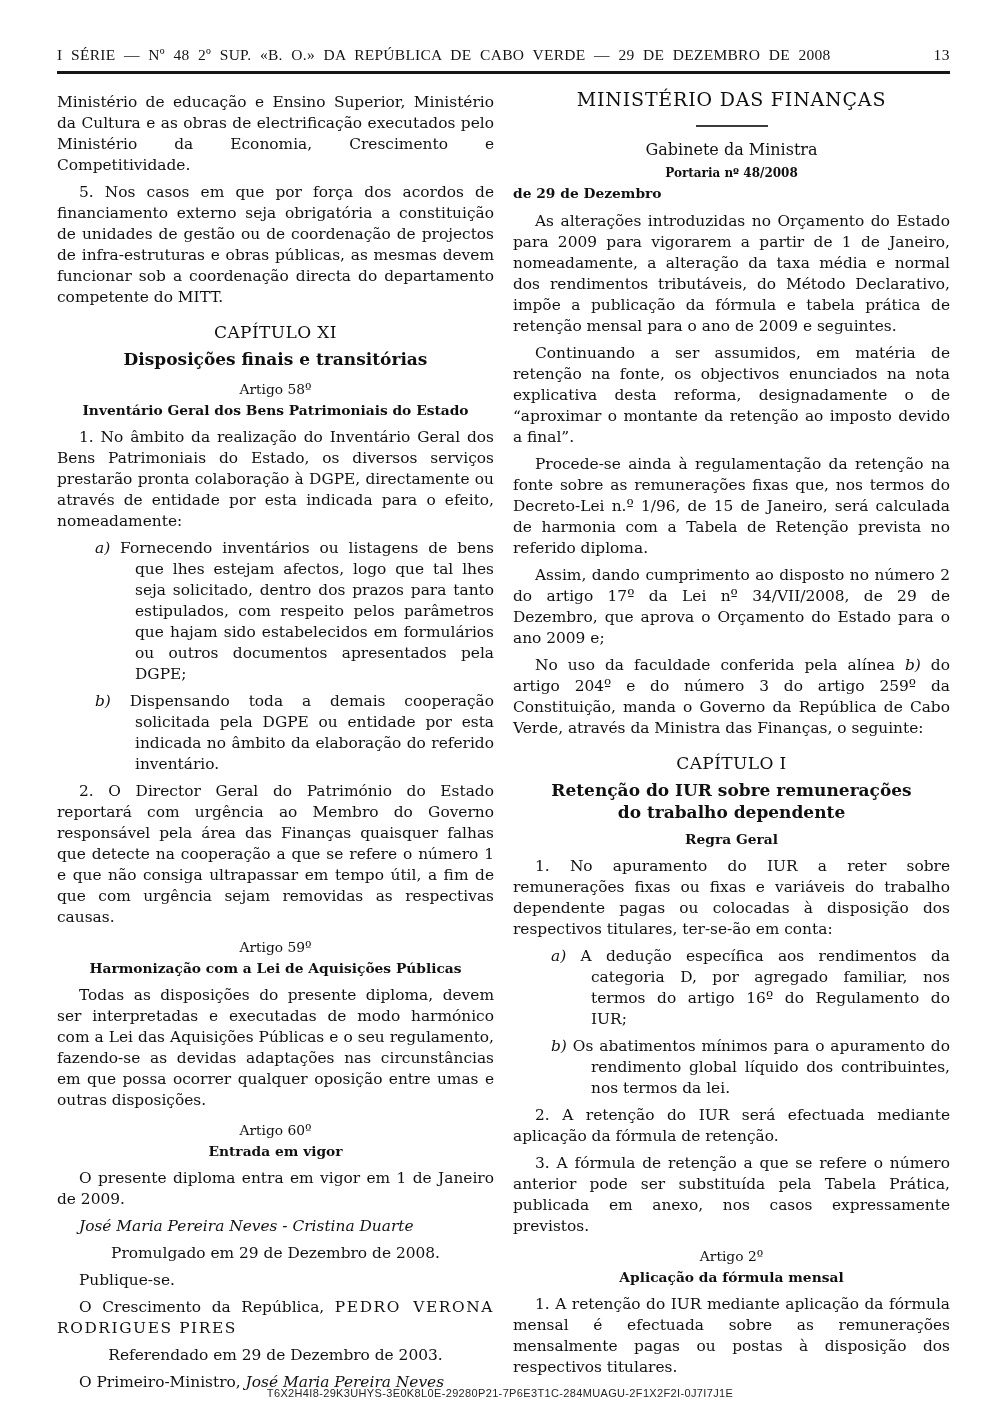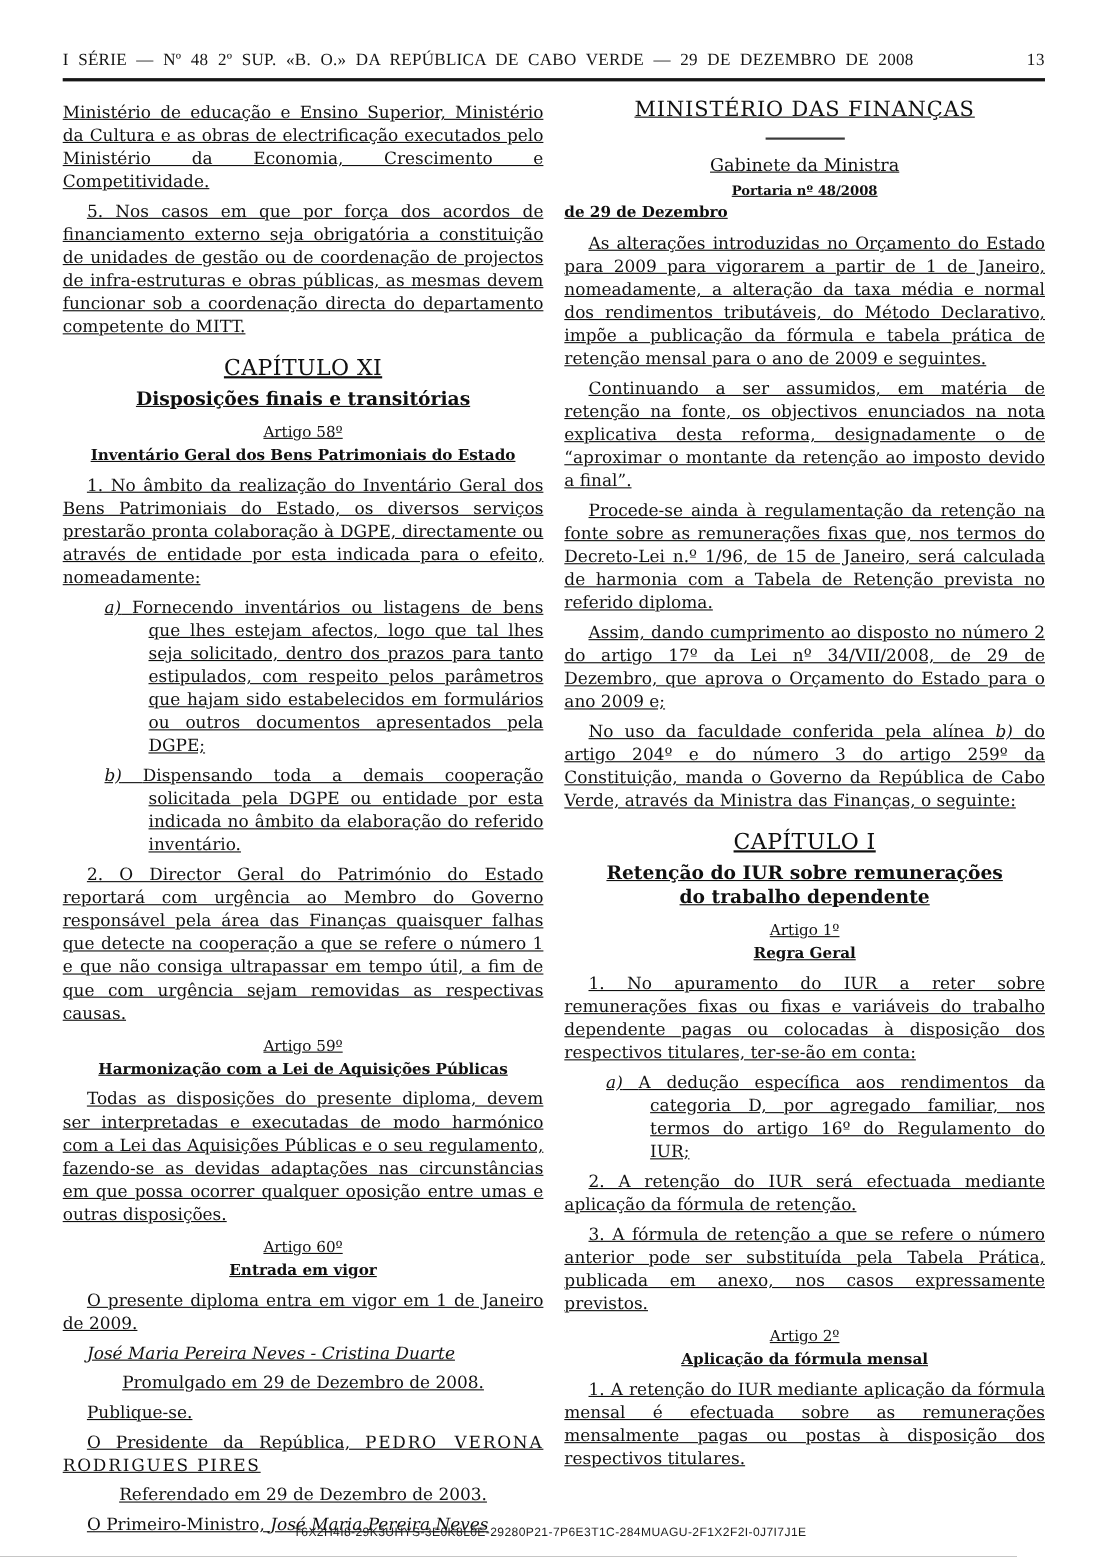--- a/index.html
+++ b/index.html
@@ -15,29 +15,29 @@
     letter-spacing:.25px;word-spacing:4.5px;color:#141414;gap:28px;
   }
   .bo-head .pn{word-spacing:normal;letter-spacing:.5px;}
   .header-rule{height:3px;background:#171717;margin-top:7px;}
 
   
   .cols{display:flex;gap:19px;margin-top:12px;}
   .col{width:437px;min-width:0;}
 
   
-  .blk{margin:6px 0;text-decoration:underline;}
+  .blk{margin:6px 0;}
   .b-para,.b-para-cont,.b-list,.b-center{font-size:15.4px;line-height:21px;}
   .b-para,.b-para-cont,.b-list{text-align:justify;}
   .b-para{text-indent:22px;}
   .b-para-cont{text-indent:0;}
   .b-list{padding-left:78px;text-indent:-40px;}
   .marker{font-style:italic;}
   .b-center{text-align:center;}
-  .b-chapter{text-align:center;font-size:20px;letter-spacing:.4px;margin:14px 0 6px;}
+  .b-chapter{text-align:center;font-size:17px;letter-spacing:.4px;margin:14px 0 6px;}
   .b-chapter-title{text-align:center;font-weight:bold;font-size:17px;line-height:22px;margin:6px 0 8px;white-space:pre-line;}
   .b-article{text-align:center;font-size:13.8px;margin:11px 0 5px;}
   .b-article-title{text-align:center;font-weight:bold;font-size:13.8px;margin:5px 0 9px;}
   .b-ministry{text-align:center;font-size:19px;letter-spacing:.8px;margin:2px 0 0;}
   .b-rule{width:72px;height:2px;background:#3a3a3a;margin:15px auto 13px;}
   .b-subhead{text-align:center;font-size:16px;margin:8px 0 7px;}
   .b-portaria{text-align:center;font-size:12px;font-weight:bold;margin:5px 0;}
   .b-dateline{font-size:13.8px;font-weight:bold;margin:5px 0 10px;}
   .rs-italic{font-style:italic;}
   .rs-caps{letter-spacing:1.6px;}
@@ -73,42 +73,42 @@
         <div class="blk b-para">2. O Director Geral do Património do Estado reportará com urgência ao Membro do Governo responsável pela área das Finanças quaisquer falhas que detecte na cooperação a que se refere o número 1 e que não consiga ultrapassar em tempo útil, a fim de que com urgência sejam removidas as respectivas causas.</div>
         <div class="blk b-article">Artigo 59º</div>
         <div class="blk b-article-title">Harmonização com a Lei de Aquisições Públicas</div>
         <div class="blk b-para">Todas as disposições do presente diploma, devem ser interpretadas e executadas de modo harmónico com a Lei das Aquisições Públicas e o seu regulamento, fazendo-se as devidas adaptações nas circunstâncias em que possa ocorrer qualquer oposição entre umas e outras disposições.</div>
         <div class="blk b-article">Artigo 60º</div>
         <div class="blk b-article-title">Entrada em vigor</div>
         <div class="blk b-para">O presente diploma entra em vigor em 1 de Janeiro de 2009.</div>
         <div class="blk b-para"><span class="rs-italic">José Maria Pereira Neves - Cristina Duarte</span></div>
         <div class="blk b-center">Promulgado em 29 de Dezembro de 2008.</div>
         <div class="blk b-para">Publique-se.</div>
-        <div class="blk b-para"><span>O Presidente da República, </span><span class="rs-caps">PEDRO VERONA RODRIGUES PIRES</span></div>
+        <div class="blk b-para"><span>O Crescimento da República, </span><span class="rs-caps">PEDRO VERONA RODRIGUES PIRES</span></div>
         <div class="blk b-center">Referendado em 29 de Dezembro de 2003.</div>
         <div class="blk b-para"><span>O Primeiro-Ministro, </span><span class="rs-italic">José Maria Pereira Neves</span></div>
       </section>
     <section class="col">
         <div class="blk b-ministry">MINISTÉRIO DAS FINANÇAS</div>
         <div class="blk b-rule"></div>
         <div class="blk b-subhead">Gabinete da Ministra</div>
         <div class="blk b-portaria">Portaria nº 48/2008</div>
         <div class="blk b-dateline">de 29 de Dezembro</div>
         <div class="blk b-para">As alterações introduzidas no Orçamento do Estado para 2009 para vigorarem a partir de 1 de Janeiro, nomeadamente, a alteração da taxa média e normal dos rendimentos tributáveis, do Método Declarativo, impõe a publicação da fórmula e tabela prática de retenção mensal para o ano de 2009 e seguintes.</div>
         <div class="blk b-para">Continuando a ser assumidos, em matéria de retenção na fonte, os objectivos enunciados na nota explicativa desta reforma, designadamente o de “aproximar o montante da retenção ao imposto devido a final”.</div>
         <div class="blk b-para">Procede-se ainda à regulamentação da retenção na fonte sobre as remunerações fixas que, nos termos do Decreto-Lei n.º 1/96, de 15 de Janeiro, será calculada de harmonia com a Tabela de Retenção prevista no referido diploma.</div>
         <div class="blk b-para">Assim, dando cumprimento ao disposto no número 2 do artigo 17º da Lei nº 34/VII/2008, de 29 de Dezembro, que aprova o Orçamento do Estado para o ano 2009 e;</div>
         <div class="blk b-para"><span>No uso da faculdade conferida pela alínea </span><span class="rs-italic">b)</span><span> do artigo 204º e do número 3 do artigo 259º da Constituição, manda o Governo da República de Cabo Verde, através da Ministra das Finanças, o seguinte:</span></div>
         <div class="blk b-chapter">CAPÍTULO I</div>
         <div class="blk b-chapter-title">Retenção do IUR sobre remunerações
 do trabalho dependente</div>
-        <div class="blk b-article">Artigo 1º</div>
         <div class="blk b-article-title">Regra Geral</div>
         <div class="blk b-para">1. No apuramento do IUR a reter sobre remunerações fixas ou fixas e variáveis do trabalho dependente pagas ou colocadas à disposição dos respectivos titulares, ter-se-ão em conta:</div>
         <div class="blk b-list"><span class="marker">a)</span>&nbsp;<span>A dedução específica aos rendimentos da categoria D, por agregado familiar, nos termos do artigo 16º do Regulamento do IUR;</span></div>
+        <div class="blk b-list"><span class="marker">b)</span>&nbsp;<span>Os abatimentos mínimos para o apuramento do rendimento global líquido dos contribuintes, nos termos da lei.</span></div>
         <div class="blk b-para">2. A retenção do IUR será efectuada mediante aplicação da fórmula de retenção.</div>
         <div class="blk b-para">3. A fórmula de retenção a que se refere o número anterior pode ser substituída pela Tabela Prática, publicada em anexo, nos casos expressamente previstos.</div>
         <div class="blk b-article">Artigo 2º</div>
         <div class="blk b-article-title">Aplicação da fórmula mensal</div>
         <div class="blk b-para">1. A retenção do IUR mediante aplicação da fórmula mensal é efectuada sobre as remunerações mensalmente pagas ou postas à disposição dos respectivos titulares.</div>
       </section>
   </div>
 
   <div class="footer">
     <span>T6X2H4I8-29K3UHYS-3E0K8L0E-29280P21-7P6E3T1C-284MUAGU-2F1X2F2I-0J7I7J1E</span>

